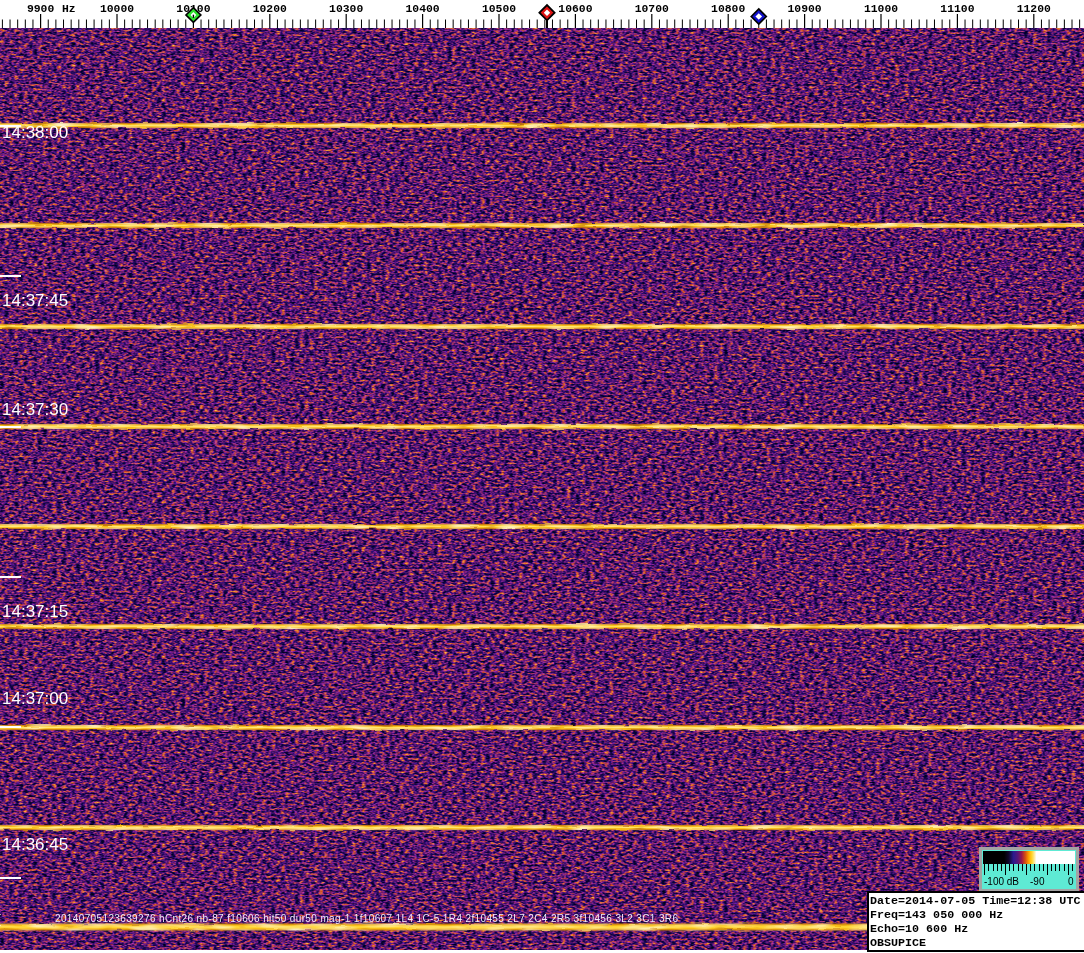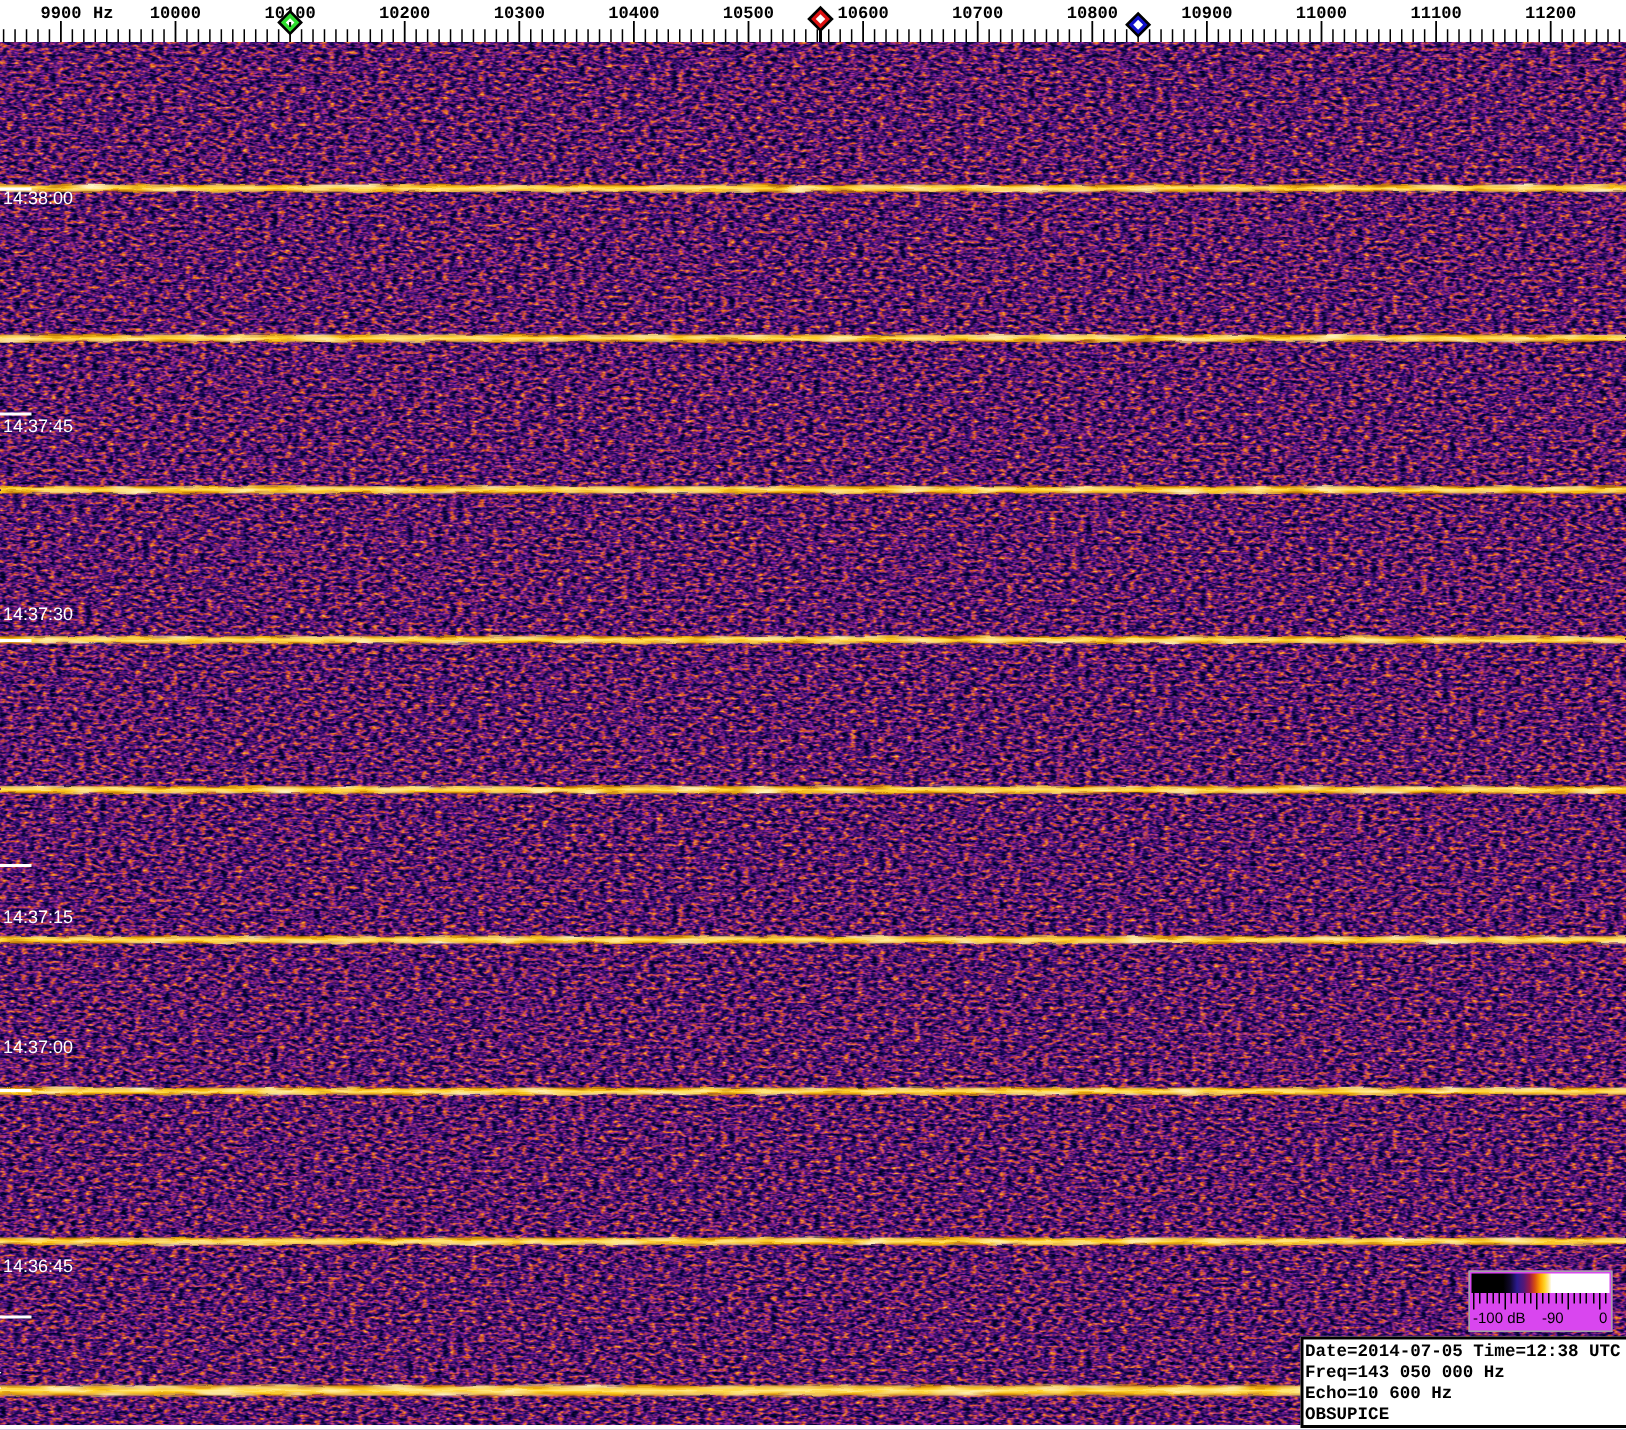--- a/index.html
+++ b/index.html
@@ -1,24 +1,24 @@
 <!DOCTYPE html>
 <html><head><meta charset="utf-8"><style>
 html,body{margin:0;padding:0;background:#fff;}
 body{width:1084px;height:953px;overflow:hidden;position:relative;font-family:"Liberation Sans",sans-serif;}
 #ruler{position:absolute;left:0;top:0;width:1084px;height:28px;background:#fff;opacity:0.999;}
 #wf{position:absolute;left:0;top:28px;width:1084px;height:922px;background:#4c1173;overflow:hidden;opacity:0.999;}
 #noise{position:absolute;left:0;top:0;}
 .stripe{position:absolute;left:0;width:1084px;height:7px;
 background:linear-gradient(to bottom,rgba(160,60,0,0) 0%,rgba(170,70,0,.25) 10%,#cd8410 22%,#f7bb16 34%,#ffd22a 44%,#ffe158 50%,#ffd22a 56%,#f7bb16 66%,#cd8410 78%,rgba(170,70,0,.25) 90%,rgba(160,60,0,0) 100%);}
-.tlab{position:absolute;left:2px;color:#fff;font-size:12px;line-height:11px;white-space:pre;}
+.tlab{position:absolute;left:2px;color:#fff;font-size:17px;line-height:11px;white-space:pre;}
 .ttick{position:absolute;left:0;width:21px;height:2px;background:#fff;}
 #ann{position:absolute;left:55px;top:886px;color:#f2eafc;font-size:10px;line-height:10px;white-space:pre;letter-spacing:0.37px;}
 #t39{position:absolute;left:48px;top:907px;color:#fff;font-size:11px;line-height:11px;letter-spacing:0.75px;margin-top:36px;}
-#legend{position:absolute;left:979px;top:819px;width:94px;height:39px;background:#d946ef;border:1px solid #a3a3a3;}
+#legend{position:absolute;left:979px;top:819px;width:94px;height:39px;background:#5eead4;border:3px solid #a3a3a3;}
 #lgrad{position:absolute;left:1px;top:1px;width:92px;height:13px;
 background:linear-gradient(90deg,#000 0%,#000 23%,#10082a 28%,#2a1a8e 33%,#551878 38%,#98184a 42%,#d85010 46%,#ffa500 50%,#ffd428 53%,#ffe788 55.5%,#fff 58%,#fff 100%);}
 #lticks{position:absolute;left:0;top:14px;width:94px;height:11px;}
 #llab{position:absolute;left:0;top:25px;width:94px;height:13px;color:#000;font-size:10px;line-height:13px;}
 #infobox{position:absolute;left:867px;top:891px;opacity:0.999;width:219px;height:61px;background:#fff;border:2px solid #000;
 font-family:"Liberation Mono",monospace;font-weight:bold;font-size:11.7px;color:#000;line-height:14px;padding:1px 0 0 1px;box-sizing:border-box;white-space:pre;}
 </style></head>
 <body>
 <div id="wf">
 <svg id="noise" width="1084" height="922">
@@ -128,25 +128,26 @@
 <div class="stripe" style="top:695.5px;filter:url(#sf6)"></div>
 <div class="stripe" style="top:795.7px;filter:url(#sf7)"></div>
 <div class="stripe" style="top:893.5px;height:10px;filter:url(#sf8)"></div>
 <div class="ttick" style="top:96.5px"></div>
 <div class="ttick" style="top:247px"></div>
 <div class="ttick" style="top:397.5px"></div>
 <div class="ttick" style="top:547.5px"></div>
 <div class="ttick" style="top:698px"></div>
 <div class="ttick" style="top:848.5px"></div>
 <div class="tlab" style="top:98.8px">14:38:00</div>
-<div class="tlab" style="top:251px">14:37:45</div>
+<div class="tlab" style="top:267px">14:37:45</div>
 <div class="tlab" style="top:376px">14:37:30</div>
 <div class="tlab" style="top:578px">14:37:15</div>
 <div class="tlab" style="top:665px">14:37:00</div>
 <div class="tlab" style="top:811px">14:36:45</div>
+<div id="ann">20140705123639276 hCnt26 nb-87 f10606 hit50 dur50 mag-1 1f10607 1L4 1C-5 1R4 2f10455 2L7 2C4 2R5 3f10456 3L2 3C1 3R6</div>
 <div id="t39">^t+39</div>
 <div style="position:absolute;left:-3px;top:884px;color:#fff;font-size:12px">(</div>
 <div id="legend">
 <div id="lgrad"></div>
 <svg id="lticks" width="94" height="14">
 <line x1="2.5" y1="0" x2="2.5" y2="13" stroke="#000" stroke-width="1"></line>
 <line x1="6.5" y1="0" x2="6.5" y2="7" stroke="#000" stroke-width="1"></line>
 <line x1="11.5" y1="0" x2="11.5" y2="7" stroke="#000" stroke-width="1"></line>
 <line x1="15.5" y1="0" x2="15.5" y2="7" stroke="#000" stroke-width="1"></line>
 <line x1="19.5" y1="0" x2="19.5" y2="7" stroke="#000" stroke-width="1"></line>

